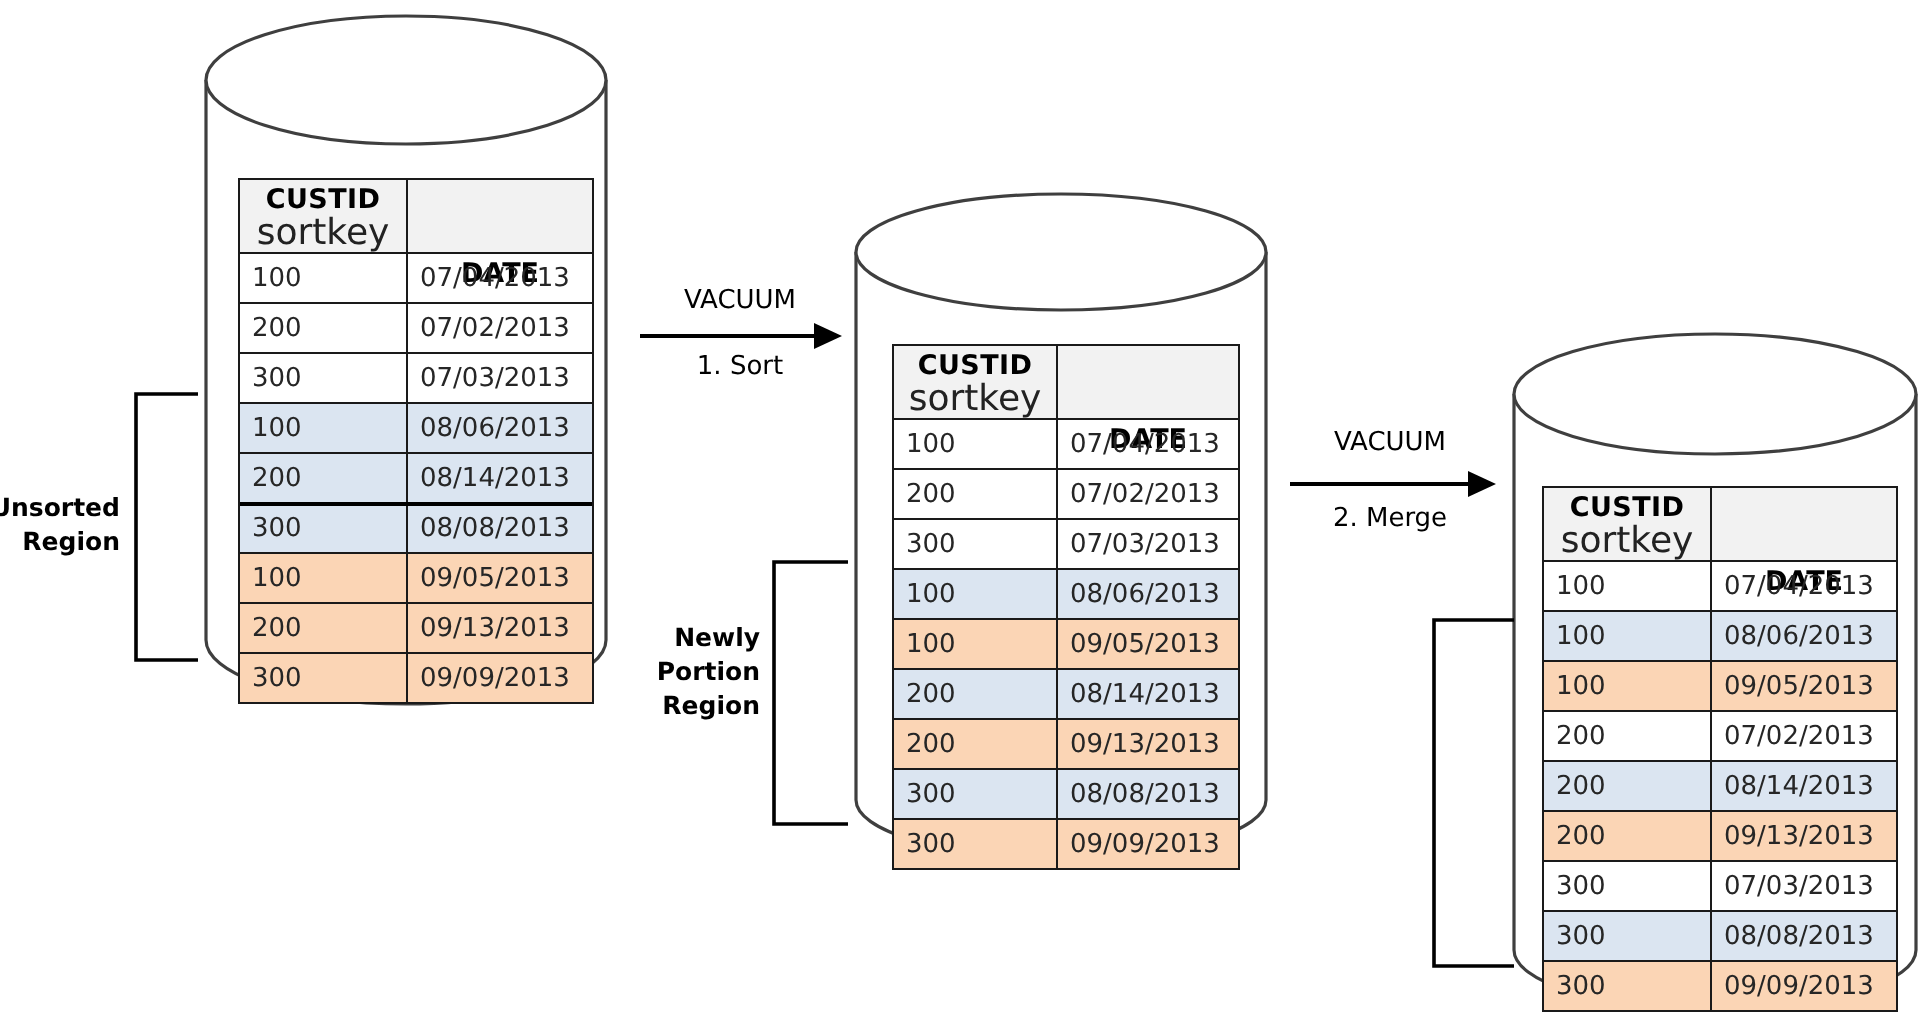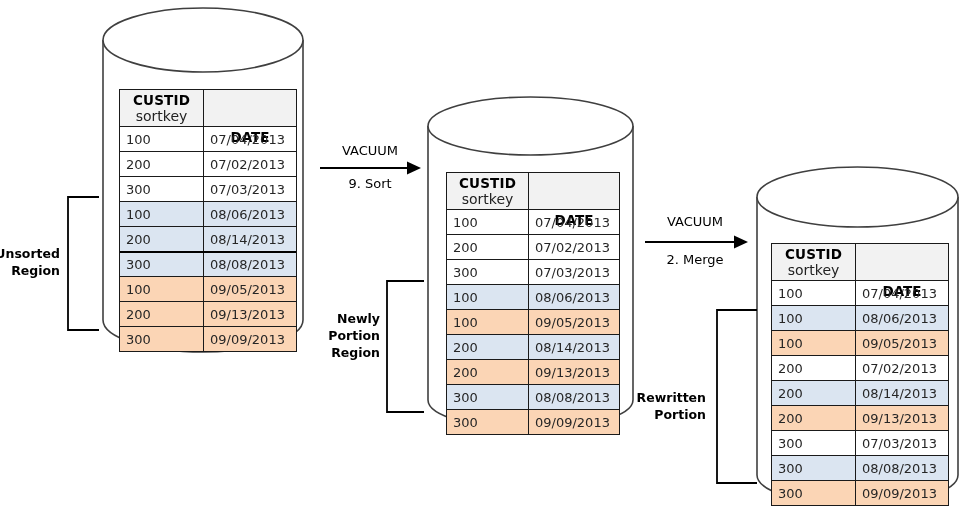--- a/index.html
+++ b/index.html
@@ -26,21 +26,21 @@
   .t3 { left:771px; top:243px; width:176px; }
 
   .thead { display:flex; height:36px; background:var(--header-bg,#f2f2f2); box-sizing:border-box; }
   .th { box-sizing:border-box; }
   .th.c1 { display:flex; flex-direction:column; align-items:center; padding-top:2px;
            border-right:1px solid #1a1a1a; }
   .t1 .c1, .t3 .c1 { width:84px; }
   .t2 .c1 { width:82px; }
   .th.c2, .cell.c2 { flex:1; }
   .coltitle { font-weight:bold; font-size:13.5px; color:#000; line-height:17px; letter-spacing:.2px; }
-  .colsub { font-size:14px; color:#222; line-height:15px; }
+  .colsub { font-size:18px; color:#222; line-height:15px; }
   .datehead { font-weight:bold; font-size:13.5px; color:#000; text-align:center; padding-top:3px;margin-top:36px; }
 
   .trow { display:flex; height:25px; border-top:1px solid #1a1a1a; box-sizing:border-box; }
   .trow.divider-above { border-top:2px solid #000; }
   .cell { display:flex; align-items:center; padding-left:6px; font-size:13px; color:#262626;
           box-sizing:border-box; overflow:hidden; }
   .cell.c1 { border-right:1px solid #1a1a1a; }
   .band-white  { background:#ffffff; }
   .band-blue   { background:var(--blue,#dbe5f1); }
   .band-orange { background:var(--orange,#fbd5b5); }
@@ -85,25 +85,23 @@
       <line x1="645" y1="242" x2="735" y2="242" stroke="#000" stroke-width="2"></line>
       <polygon points="748,242 734,235.5 734,248.5" fill="#000"></polygon>
     </g>
   </svg>
 
   <div class="region-label" style="right:903px; top:245px;">Unsorted
 Region</div>
   <div class="region-label" style="right:583px; top:310px;">Newly
 Portion
 Region</div>
-  <div class="region-label" style="right:257px; top:389px;">Rewritten
-Portion</div>
 
   <div class="arrow-label" style="left:320px; top:143px;">VACUUM</div>
-  <div class="arrow-label" style="left:320px; top:176px;">9. Sort</div>
+  <div class="arrow-label" style="left:320px; top:176px;">1. Sort</div>
   <div class="arrow-label" style="left:645px; top:214px;">VACUUM</div>
   <div class="arrow-label" style="left:645px; top:252px;">2. Merge</div>
 
   <div class="dbtable t1">
     <div class="thead">
       <div class="th c1">
         <span class="coltitle">CUSTID</span>
         <span class="colsub">sortkey</span>
       </div>
       <div class="th c2 datehead">DATE</div>

